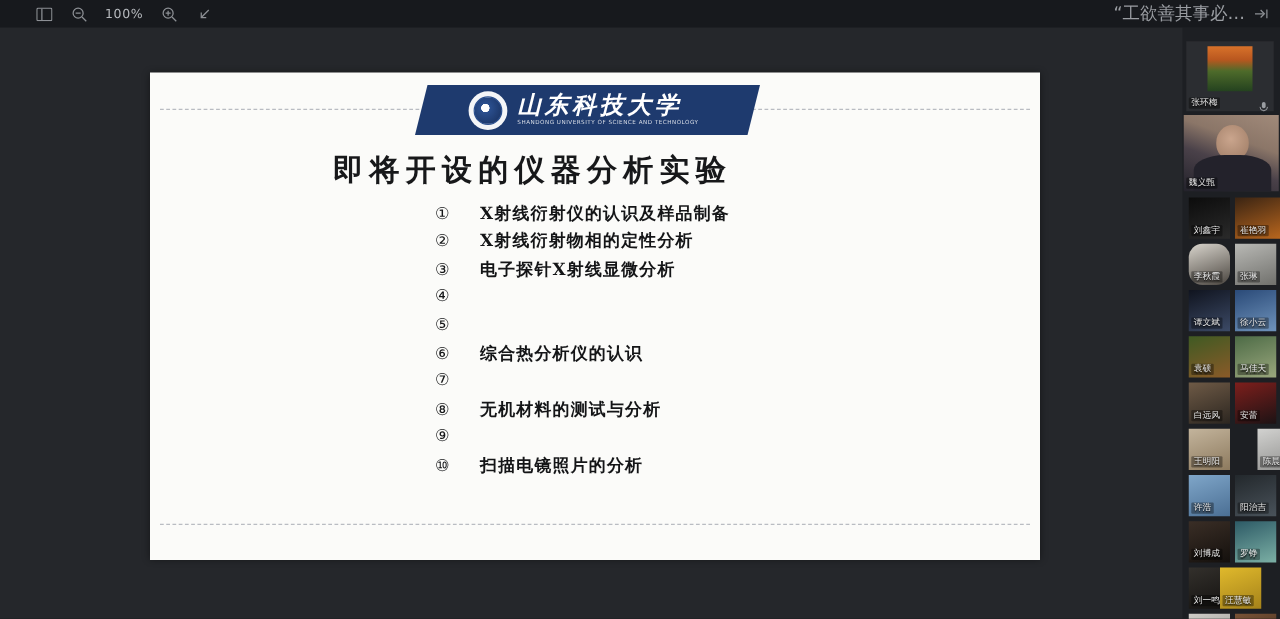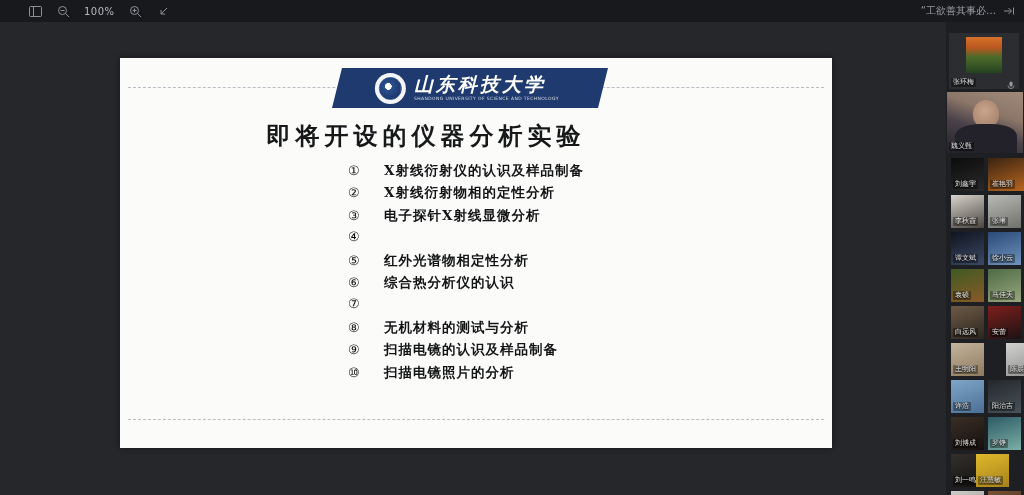--- a/index.html
+++ b/index.html
@@ -11,21 +11,21 @@
   .topbar { position:absolute; top:0; left:0; width:1024px; height:22px;
     background:#17191d; display:flex; align-items:center; color:#9a9da2;
     font-size:10px; z-index:5; }
   .tb-left { display:flex; align-items:center; gap:14px; padding-left:28px; }
   .tb-icon { width:14px; height:14px; display:flex; align-items:center;
     justify-content:center; color:#8d9095; cursor:pointer; }
   .tb-icon svg { display:block; }
   .zoom-label { color:#b7babe; font-size:10px; letter-spacing:.5px; }
   .tb-right { margin-left:auto; display:flex; align-items:center; gap:6px;
     padding-right:8px; color:#8d9095; }
-  .tb-right .doc-title { font-size:10px; color:#9a9da2; max-width:110px;
+  .tb-right .doc-title { font-size:14px; color:#9a9da2; max-width:110px;
     white-space:nowrap; overflow:hidden; text-overflow:ellipsis; }
 
   
   .slide { position:absolute; left:120px; top:58px; width:712px; height:390px;
     background:#fbfbf9; box-shadow:0 0 6px rgba(0,0,0,.45); }
   .dash-line { position:absolute; left:8px; right:8px; height:0;
     border-top:1px dashed #b9bcc2; }
   .dash-top { top:29px; }
   .dash-bottom { top:361px; }
   .banner { position:absolute; left:217px; top:10px; width:266px; height:40px;
@@ -148,36 +148,34 @@
         </div>
         <div class="slide-item">
           <span class="num">③</span>
           <span class="txt">电子探针X射线显微分析</span>
         </div>
         <div class="slide-item">
           <span class="num">④</span>
         </div>
         <div class="slide-item">
           <span class="num">⑤</span>
-          <span class="txt">红外光谱物相定性分析</span>
         </div>
         <div class="slide-item">
           <span class="num">⑥</span>
           <span class="txt">综合热分析仪的认识</span>
         </div>
         <div class="slide-item">
           <span class="num">⑦</span>
         </div>
         <div class="slide-item">
           <span class="num">⑧</span>
           <span class="txt">无机材料的测试与分析</span>
         </div>
         <div class="slide-item">
           <span class="num">⑨</span>
-          <span class="txt">扫描电镜的认识及样品制备</span>
         </div>
         <div class="slide-item">
           <span class="num">⑩</span>
           <span class="txt">扫描电镜照片的分析</span>
         </div>
       </div>
   </div>
 
   <div class="sidebar">
 
@@ -199,21 +197,21 @@
       <span class="p-name">魏义甄</span>
     </div>
 
     <div id="participant-grid">
         <div class="p-tile grid-tile" style="left: 5px; top: 136px; background: linear-gradient(160deg, rgb(12, 12, 12), rgb(42, 42, 42));">
           <span class="p-name">刘鑫宇</span>
         </div>
         <div class="p-tile grid-tile" style="left: 42px; top: 136px; background: linear-gradient(160deg, rgb(58, 36, 19), rgb(192, 106, 30)); padding-left: 44px;">
           <span class="p-name">崔艳羽</span>
         </div>
-        <div class="p-tile grid-tile" style="left: 5px; top: 173px; background: linear-gradient(160deg, rgb(216, 212, 204), rgb(74, 69, 63));">
+        <div class="p-tile grid-tile" style="left: 5px; top: 173px; background: linear-gradient(160deg, rgb(216, 212, 204), rgb(74, 69, 63)); border-radius: 11px;">
           <span class="p-name">李秋霞</span>
         </div>
         <div class="p-tile grid-tile" style="left: 42px; top: 173px; background: linear-gradient(160deg, rgb(185, 185, 181), rgb(112, 112, 108));">
           <span class="p-name">张琳</span>
         </div>
         <div class="p-tile grid-tile" style="left: 5px; top: 210px; background: linear-gradient(160deg, rgb(16, 20, 31), rgb(60, 74, 102));">
           <span class="p-name">谭文斌</span>
         </div>
         <div class="p-tile grid-tile" style="left: 42px; top: 210px; background: linear-gradient(160deg, rgb(42, 74, 120), rgb(111, 147, 187));">
           <span class="p-name">徐小云</span>

